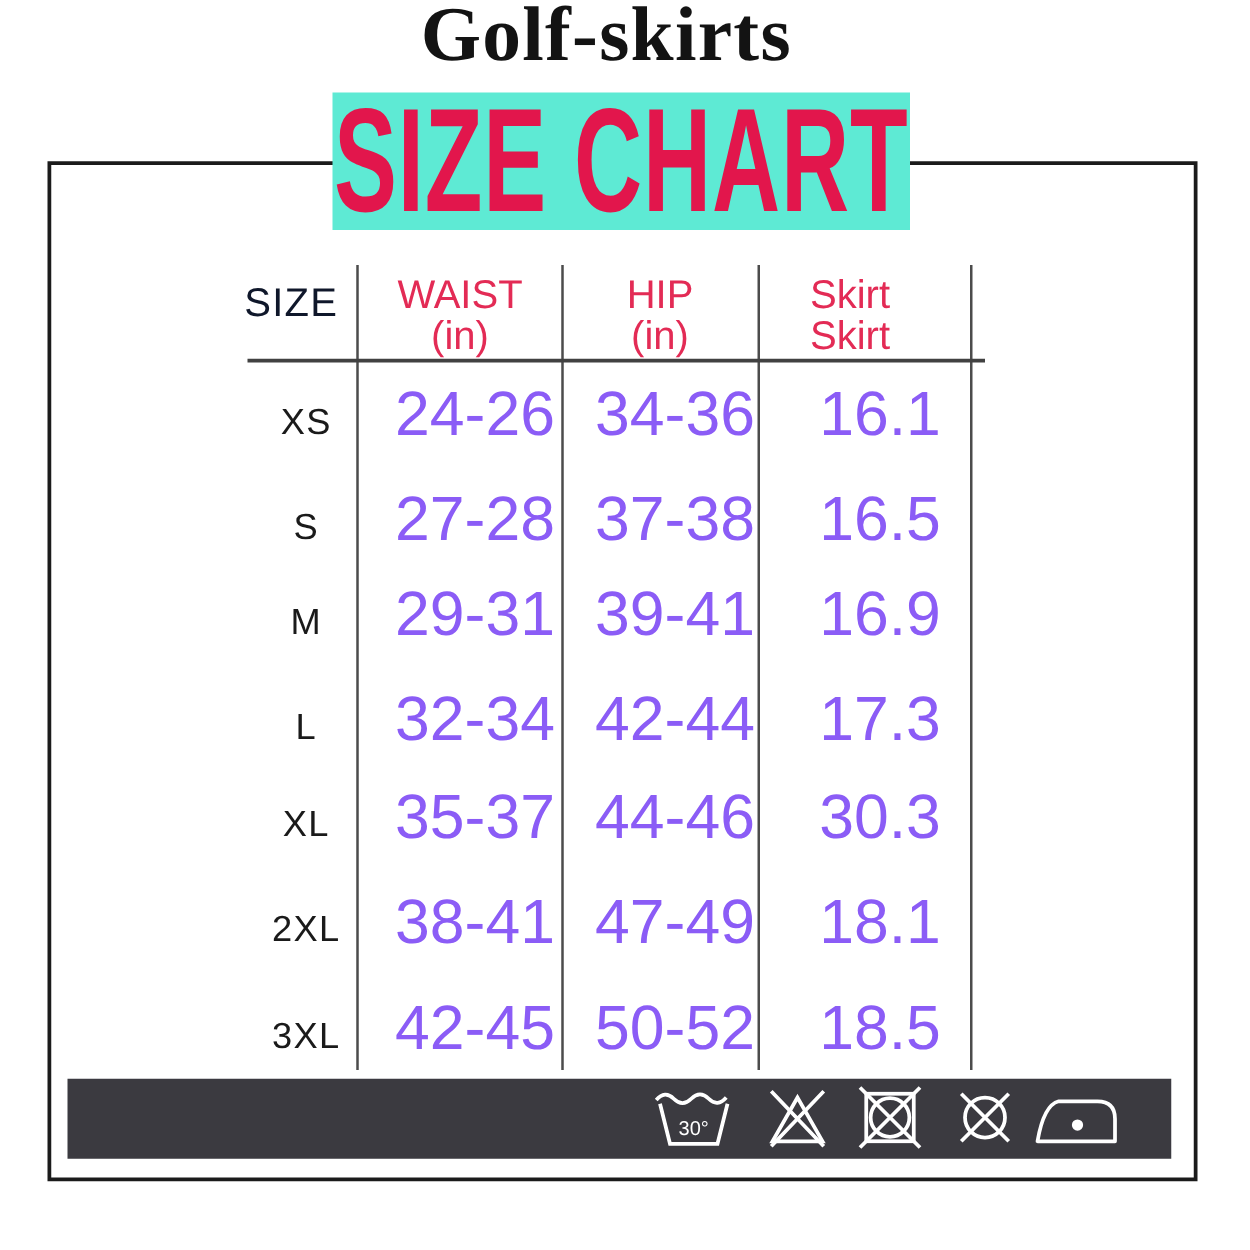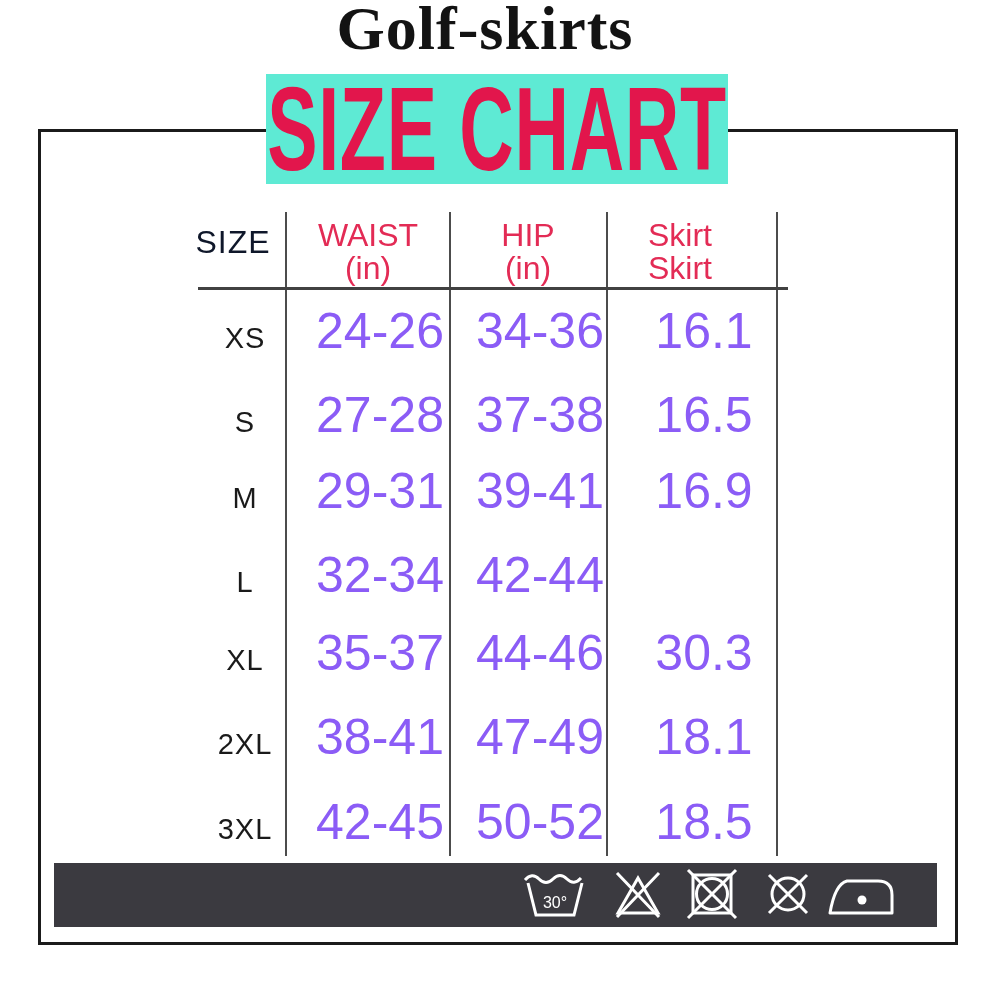--- a/index.html
+++ b/index.html
@@ -98,20 +98,21 @@
   <div class="trow" style="top:461px">
     <span class="cell c-size">M</span>
     <span class="cell c-waist">29-31</span>
     <span class="cell c-hip">39-41</span>
     <span class="cell c-skirt">16.9</span>
   </div>
   <div class="trow" style="top:545px">
     <span class="cell c-size">L</span>
     <span class="cell c-waist">32-34</span>
     <span class="cell c-hip">42-44</span>
+    <span class="cell c-skirt">17.3</span>
   </div>
   <div class="trow" style="top:623px">
     <span class="cell c-size">XL</span>
     <span class="cell c-waist">35-37</span>
     <span class="cell c-hip">44-46</span>
     <span class="cell c-skirt">30.3</span>
   </div>
   <div class="trow" style="top:707px">
     <span class="cell c-size">2XL</span>
     <span class="cell c-waist">38-41</span>

